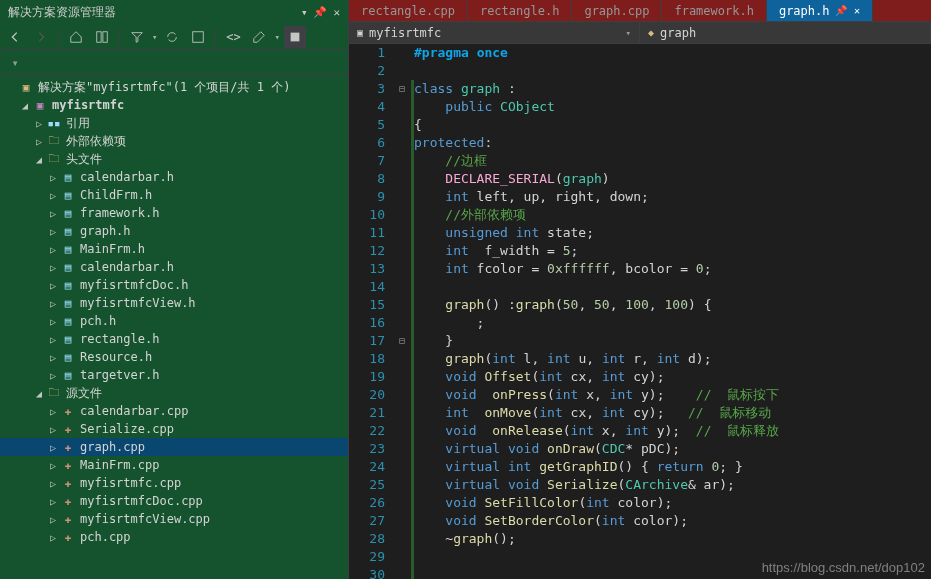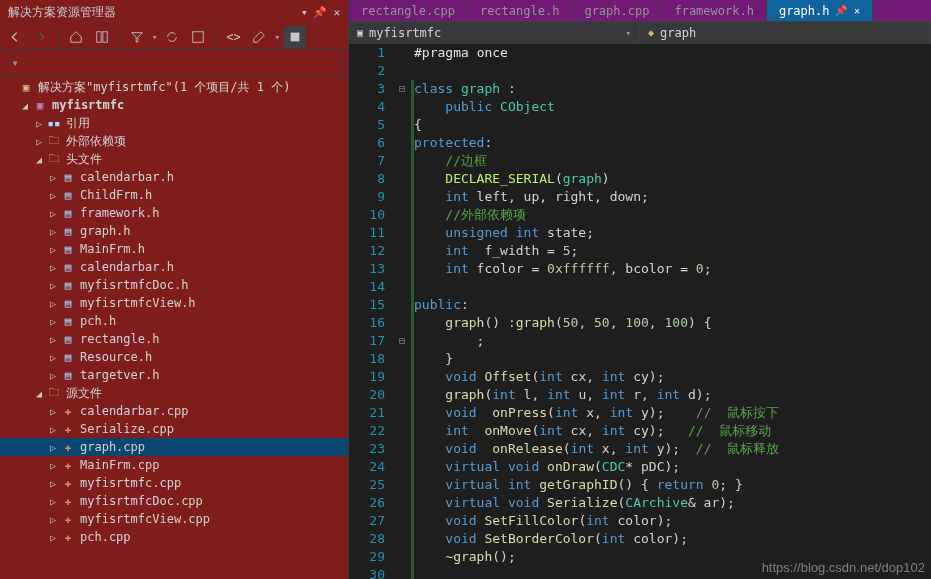--- a/index.html
+++ b/index.html
@@ -1,18 +1,18 @@
 <!DOCTYPE html>
 <html><head>
 <meta charset="utf-8">
 <style>
 * { margin:0; padding:0; box-sizing:border-box; }
 body { font-family:"Segoe UI",Consolas,monospace; font-size:12px; background:#2d2d30; color:#d4d4d4; overflow:hidden; width:931px; height:579px; position:relative; }
 .root { display:flex; height:100%; }
-.sidebar { width:349px; background:#7f1d1d; display:flex; flex-direction:column; border-right:1px solid #3e3e42; }
+.sidebar { width:349px; background:#14532d; display:flex; flex-direction:column; border-right:1px solid #3e3e42; }
 .sb-title { display:flex; align-items:center; justify-content:space-between; padding:4px 8px; color:#cccccc; font-size:12px; height:24px; }
 .sb-title .ctrls { display:flex; gap:6px; }
 .sb-title .ctrls span { cursor:pointer; font-size:11px; }
 .toolbar { display:flex; align-items:center; gap:4px; padding:2px 4px; height:26px; border-bottom:1px solid #3e3e42; }
 .tbtn { width:22px; height:22px; display:flex; align-items:center; justify-content:center; color:#c5c5c5; cursor:pointer; }
 .tbtn.active { background:#3f3f46; }
 .tbtn svg { width:14px; height:14px; }
 .tsep { width:1px; height:18px; background:#3e3e42; margin:0 2px; }
 .search { display:flex; align-items:center; padding:3px 6px; border-bottom:1px solid #3e3e42; height:26px; }
 .search input { flex:1; background:#333337; border:1px solid #3f3f46; color:#d4d4d4; font-size:12px; padding:2px 6px; height:20px; outline:none; }
@@ -25,44 +25,44 @@
 .ico { width:16px; display:inline-flex; align-items:center; justify-content:center; margin-right:4px; font-size:11px; }
 .ico.sln { color:#d7ba7d; }
 .ico.proj { color:#c586c0; }
 .ico.folder { color:#d7ba7d; }
 .ico.ref { color:#9cdcfe; }
 .ico.header { color:#9cdcfe; }
 .ico.src { color:#ce9178; }
 .lbl { color:#d4d4d4; }
 .lbl.bold { font-weight:600; }
 .code-area { flex:1; display:flex; flex-direction:column; background:#1e1e1e; }
-.tabbar { display:flex; height:22px; background:#701a75; border-bottom:1px solid #3e3e42; }
+.tabbar { display:flex; height:22px; background:#7f1d1d; border-bottom:1px solid #3e3e42; }
 .tab { padding:0 12px; display:flex; align-items:center; gap:6px; color:#969696; font-size:12px; border-right:1px solid #3e3e42; cursor:pointer; }
 .tab.active { background:#0e639c; color:#ffffff; }
 .tab .pin, .tab .cls { font-size:10px; }
 .navbar { display:flex; height:22px; background:#383838; border-bottom:1px solid #3e3e42; }
 .navitem { flex:1; display:flex; align-items:center; padding:0 8px; gap:6px; color:#d4d4d4; border-right:1px solid #3e3e42; font-size:12px; cursor:pointer; }
 .navitem .nico { font-size:10px; }
 .navitem .dd { margin-left:auto; font-size:9px; color:#999; }
 .editor { flex:1; display:flex; overflow:hidden; font-family:Consolas,monospace; font-size:13px; line-height:18px; }
 .gutter { width:44px; background:#1e1e1e; text-align:right; padding-right:8px; color:#2b91af; user-select:none; }
 .glyph { width:18px; background:#1e1e1e; color:#808080; font-size:10px; position:relative; }
 .glyph .fold { height:18px; display:flex; align-items:center; justify-content:center; cursor:pointer; }
 .bar { width:3px; background:#1e1e1e; }
 .bar .seg { background:#2b5b2b; }
 .codebody { flex:1; background:#1e1e1e; position:relative; }
 .line { height:18px; white-space:pre; }
 .c-kw { color:#569cd6; }
 .c-type { color:#4ec9b0; }
 .c-cmt { color:#57a64a; }
 .c-num { color:#b5cea8; }
 .c-fn { color:#dcdcaa; }
-.c-mac { color:#bef264;text-align:center; }
+.c-mac { color:#f9a8d4;text-align:center; }
 .c-txt { color:#d4d4d4; }
-.c-pre { color:#e5e5e5; }
+.c-pre { color:#0ea5e9;font-weight:bold; }
 .watermark { position:absolute; right:6px; bottom:4px; color:#808080; font-size:13px; font-family:Arial,sans-serif; pointer-events:none; }
 </style>
 </head>
 <body>
 
 <div class="root">
  <div class="sidebar">
   <div class="sb-title">
    <span>解决方案资源管理器</span>
    <div class="ctrls">
@@ -424,26 +424,25 @@
           <div class="line"><span class="c-txt">{</span></div>
           <div class="line"><span class="c-kw">protected</span><span class="c-txt">:</span></div>
           <div class="line"><span class="c-txt">    </span><span class="c-cmt">//边框</span></div>
           <div class="line"><span class="c-txt">    </span><span class="c-mac">DECLARE_SERIAL</span><span class="c-txt">(</span><span class="c-type">graph</span><span class="c-txt">)</span></div>
           <div class="line"><span class="c-txt">    </span><span class="c-kw">int</span><span class="c-txt"> left, up, right, down;</span></div>
           <div class="line"><span class="c-txt">    </span><span class="c-cmt">//外部依赖项</span></div>
           <div class="line"><span class="c-txt">    </span><span class="c-kw">unsigned int</span><span class="c-txt"> state;</span></div>
           <div class="line"><span class="c-txt">    </span><span class="c-kw">int</span><span class="c-txt">  f_width = </span><span class="c-num">5</span><span class="c-txt">;</span></div>
           <div class="line"><span class="c-txt">    </span><span class="c-kw">int</span><span class="c-txt"> fcolor = </span><span class="c-num">0xffffff</span><span class="c-txt">, bcolor = </span><span class="c-num">0</span><span class="c-txt">;</span></div>
           <div class="line"></div>
-          <div class="line"><span class="c-kw">public</span><span class="c-txt">:</span></div>
           <div class="line"><span class="c-txt">    </span><span class="c-fn">graph</span><span class="c-txt">() :</span><span class="c-fn">graph</span><span class="c-txt">(</span><span class="c-num">50</span><span class="c-txt">, </span><span class="c-num">50</span><span class="c-txt">, </span><span class="c-num">100</span><span class="c-txt">, </span><span class="c-num">100</span><span class="c-txt">) {</span></div>
           <div class="line"><span class="c-txt">        ;</span></div>
           <div class="line"><span class="c-txt">    }</span></div>
+          <div class="line"><span class="c-txt">    </span><span class="c-fn">graph</span><span class="c-txt">(</span><span class="c-kw">int</span><span class="c-txt"> l, </span><span class="c-kw">int</span><span class="c-txt"> u, </span><span class="c-kw">int</span><span class="c-txt"> r, </span><span class="c-kw">int</span><span class="c-txt"> d);</span></div>
           <div class="line"><span class="c-txt">    </span><span class="c-kw">void</span><span class="c-txt"> </span><span class="c-fn">Offset</span><span class="c-txt">(</span><span class="c-kw">int</span><span class="c-txt"> cx, </span><span class="c-kw">int</span><span class="c-txt"> cy);</span></div>
-          <div class="line"><span class="c-txt">    </span><span class="c-fn">graph</span><span class="c-txt">(</span><span class="c-kw">int</span><span class="c-txt"> l, </span><span class="c-kw">int</span><span class="c-txt"> u, </span><span class="c-kw">int</span><span class="c-txt"> r, </span><span class="c-kw">int</span><span class="c-txt"> d);</span></div>
           <div class="line"><span class="c-txt">    </span><span class="c-kw">void</span><span class="c-txt">  </span><span class="c-fn">onPress</span><span class="c-txt">(</span><span class="c-kw">int</span><span class="c-txt"> x, </span><span class="c-kw">int</span><span class="c-txt"> y);    </span><span class="c-cmt">//  鼠标按下</span></div>
           <div class="line"><span class="c-txt">    </span><span class="c-kw">int</span><span class="c-txt">  </span><span class="c-fn">onMove</span><span class="c-txt">(</span><span class="c-kw">int</span><span class="c-txt"> cx, </span><span class="c-kw">int</span><span class="c-txt"> cy);   </span><span class="c-cmt">//  鼠标移动</span></div>
           <div class="line"><span class="c-txt">    </span><span class="c-kw">void</span><span class="c-txt">  </span><span class="c-fn">onRelease</span><span class="c-txt">(</span><span class="c-kw">int</span><span class="c-txt"> x, </span><span class="c-kw">int</span><span class="c-txt"> y);  </span><span class="c-cmt">//  鼠标释放</span></div>
           <div class="line"><span class="c-txt">    </span><span class="c-kw">virtual void</span><span class="c-txt"> </span><span class="c-fn">onDraw</span><span class="c-txt">(</span><span class="c-type">CDC</span><span class="c-txt">* pDC);</span></div>
           <div class="line"><span class="c-txt">    </span><span class="c-kw">virtual int</span><span class="c-txt"> </span><span class="c-fn">getGraphID</span><span class="c-txt">() { </span><span class="c-kw">return</span><span class="c-txt"> </span><span class="c-num">0</span><span class="c-txt">; }</span></div>
           <div class="line"><span class="c-txt">    </span><span class="c-kw">virtual void</span><span class="c-txt"> </span><span class="c-fn">Serialize</span><span class="c-txt">(</span><span class="c-type">CArchive</span><span class="c-txt">&amp; ar);</span></div>
           <div class="line"><span class="c-txt">    </span><span class="c-kw">void</span><span class="c-txt"> </span><span class="c-fn">SetFillColor</span><span class="c-txt">(</span><span class="c-kw">int</span><span class="c-txt"> color);</span></div>
           <div class="line"><span class="c-txt">    </span><span class="c-kw">void</span><span class="c-txt"> </span><span class="c-fn">SetBorderColor</span><span class="c-txt">(</span><span class="c-kw">int</span><span class="c-txt"> color);</span></div>
           <div class="line"><span class="c-txt">    ~</span><span class="c-fn">graph</span><span class="c-txt">();</span></div>
         </div>

